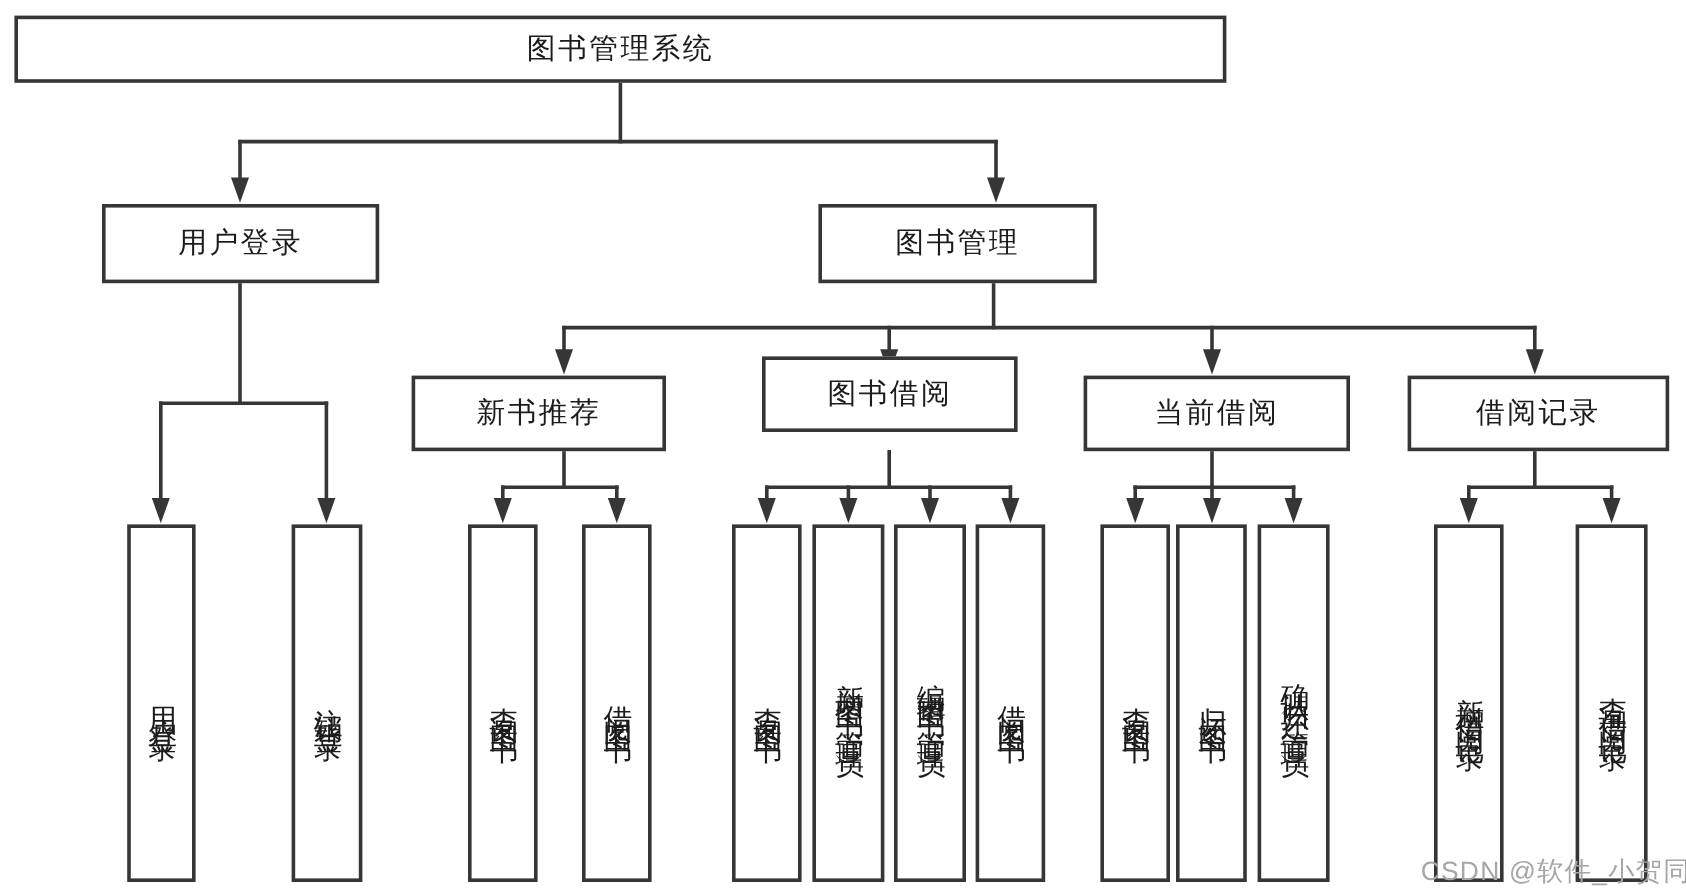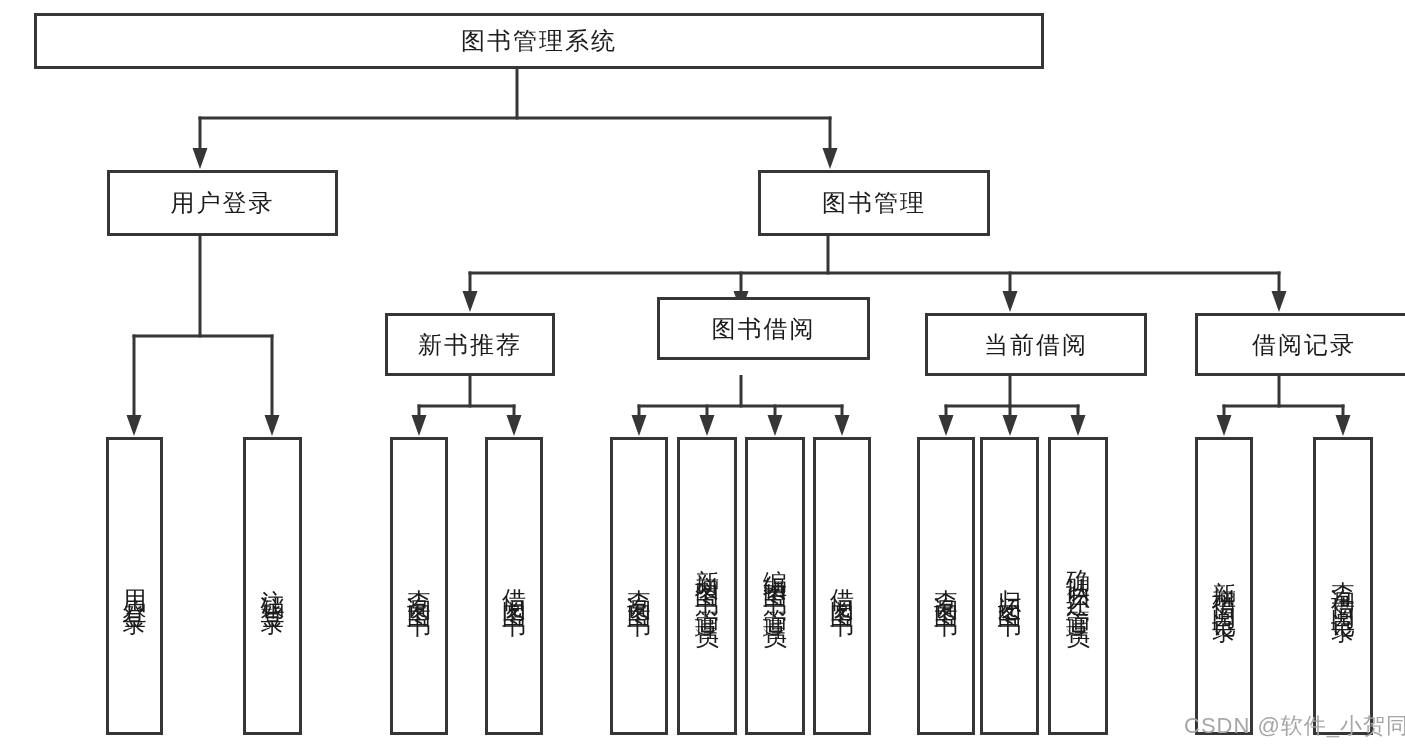--- a/index.html
+++ b/index.html
@@ -23,21 +23,21 @@
     position:absolute;
     box-sizing:border-box;
     border:3px solid var(--line);
     background:#fff;
     color:var(--text);
     display:flex;align-items:center;justify-content:center;
     font-size:24px;
     line-height:1;
     white-space:nowrap;
   }
-  .node.h{letter-spacing:2px;margin-left:22px;}
+  .node.h{letter-spacing:2px;}
   .node.v{
     writing-mode:vertical-rl;
     letter-spacing:8px;
     white-space:normal;
   }
   .watermark{
     position:absolute;
     left:1184px;top:711px;
     font-size:22px;
     color:var(--wm);
@@ -108,23 +108,23 @@
     <line x1="1222.5" y1="406" x2="1344.5" y2="406"></line>
     <line x1="1224" y1="404.5" x2="1224" y2="418"></line>
     <polygon points="1224,436 1216.5,415 1231.5,415"></polygon>
     <line x1="1343" y1="404.5" x2="1343" y2="418"></line>
     <polygon points="1343,436 1335.5,415 1350.5,415"></polygon>
   </svg>
 
   <div class="node h" style="left:12px;top:13px;width:1010px;height:56px;">图书管理系统</div>
 
   <div class="node h" style="left:85px;top:170px;width:231px;height:66px;">用户登录</div>
-  <div class="node h" style="left:736px;top:170px;width:232px;height:66px;">图书管理</div>
+  <div class="node h" style="left:682px;top:170px;width:232px;height:66px;">图书管理</div>
 
-  <div class="node h" style="left:363px;top:313px;width:170px;height:63px;">新书推荐</div>
+  <div class="node h" style="left:343px;top:313px;width:212px;height:63px;">新书推荐</div>
   <div class="node h" style="left:635px;top:297px;width:213px;height:63px;">图书借阅</div>
   <div class="node h" style="left:903px;top:313px;width:222px;height:63px;">当前借阅</div>
   <div class="node h" style="left:1173px;top:313px;width:218px;height:63px;">借阅记录</div>
 
   <div class="node v" style="left:106px;top:437px;width:57px;height:298px;">用户登录</div>
   <div class="node v" style="left:243px;top:437px;width:59px;height:298px;">注销登录</div>
 
   <div class="node v" style="left:390px;top:437px;width:58px;height:298px;">查询图书</div>
   <div class="node v" style="left:485px;top:437px;width:58px;height:298px;">借阅图书</div>
 

